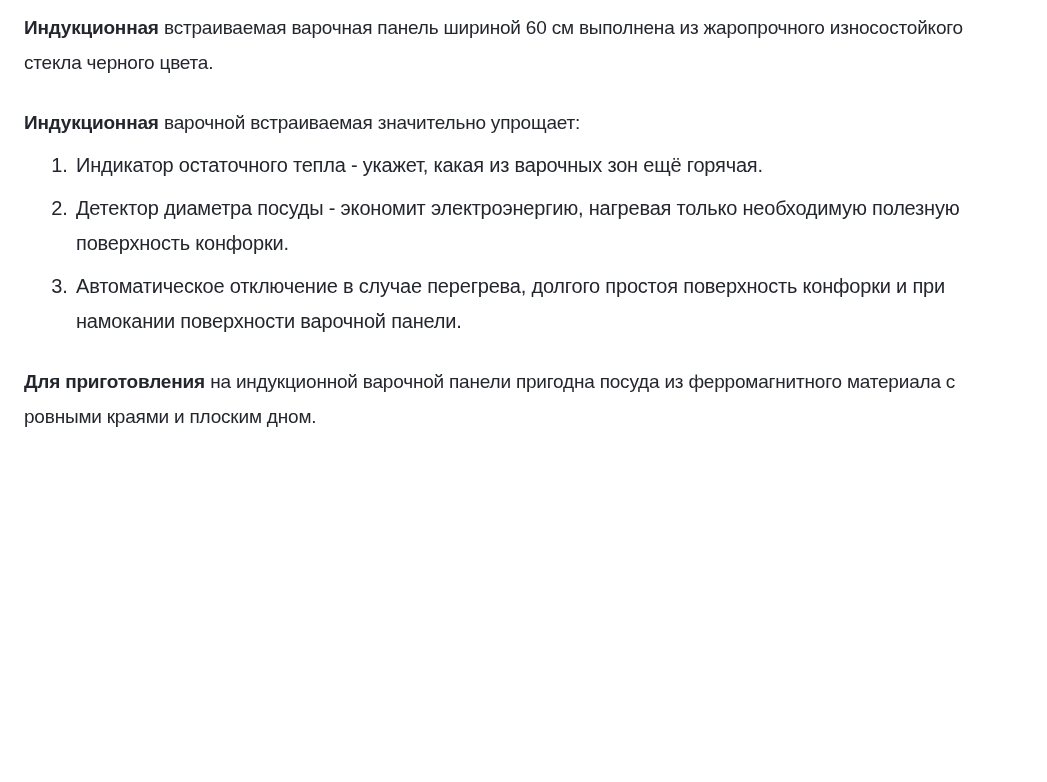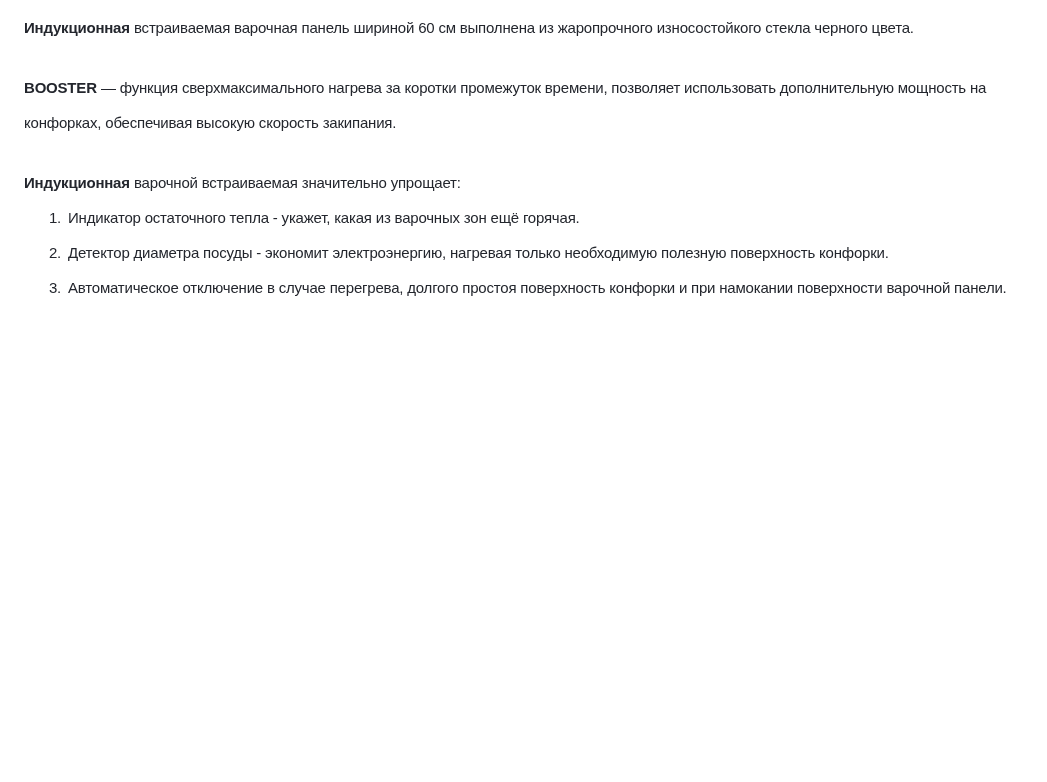--- a/index.html
+++ b/index.html
@@ -13,21 +13,21 @@
     color: #23262d;
   }
   .doc {
     width: 1047px;
     min-height: 782px;
     box-sizing: border-box;
     padding: 10px 24px 40px 24px;
     background: #ffffff;
   }
   .para {
-    font-size: 15px;
+    font-size: 19px;
     line-height: 35px;
     letter-spacing: -0.2px;
     margin: 0 0 25px 0;
     max-width: 1003px;
   }
   .para.tight {
     margin-bottom: 0;
   }
   b.lead {
     font-weight: 700;
@@ -44,42 +44,42 @@
     letter-spacing: -0.2px;
     margin: 0 0 13px 0;
     max-width: 950px;
     padding-left: 4px;
   }
   ol.numbered {
     margin: 0 0 25px 0;
     padding: 0 0 0 41px;
   }
   ol.numbered li {
-    font-size: 15px;
+    font-size: 20px;
     line-height: 35px;
     letter-spacing: -0.2px;
-    margin: 0;
+    margin: 8px;
     max-width: 960px;
     padding-left: 3px;
   }
 </style>
 </head>
 <body>
 
 <main class="doc">
 
   <p class="para"><b class="lead">Индукционная</b><span>встраиваемая варочная панель шириной 60 см выполнена из жаропрочного износостойкого стекла черного цвета.</span></p>
 
 
-  <p class="para"><b class="lead">BOOSTER</b><span>— функция сверхмаксимального нагрева за коротки промежуток времени, позволяет использовать дополнительную мощность на конфорках, обеспечивая высокую скорость закипания.</span></p>
 
 
 
   <p class="para tight"><b class="lead">Индукционная</b><span>варочной встраиваемая значительно упрощает:</span></p>
 
   <ol class="numbered">
       <li>Индикатор остаточного тепла - укажет, какая из варочных зон ещё горячая.</li>
       <li>Детектор диаметра посуды - экономит электроэнергию, нагревая только необходимую полезную поверхность конфорки.</li>
       <li>Автоматическое отключение в случае перегрева, долгого простоя поверхность конфорки и при намокании поверхности варочной панели.</li>
     </ol>
 
+  <p class="para"><b class="lead">Для приготовления</b><span>на индукционной варочной панели пригодна посуда из ферромагнитного материала с ровными краями и плоским дном.</span></p>
 
 </main>
 
 </body></html>

